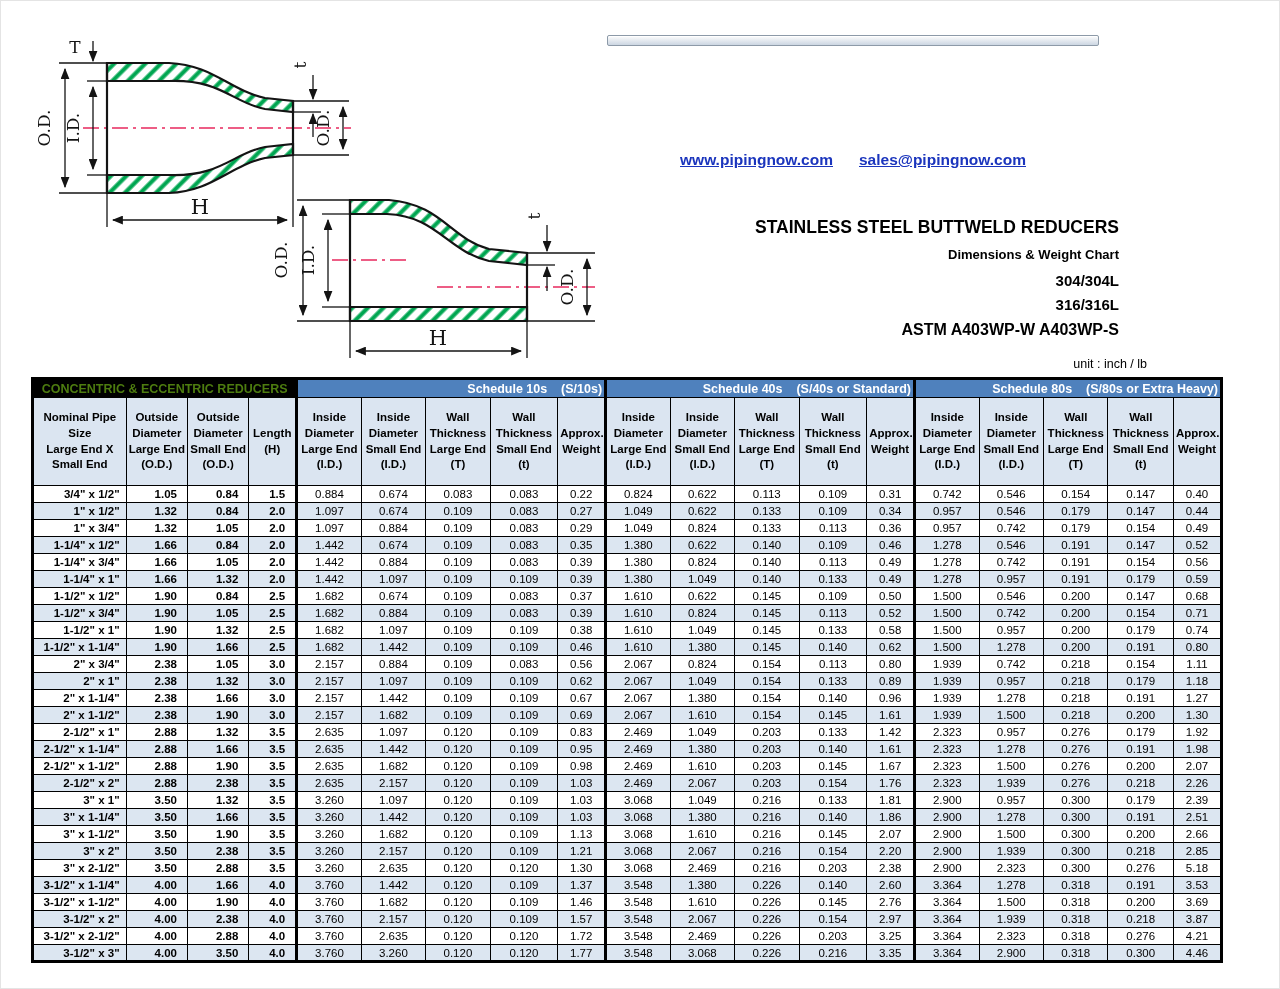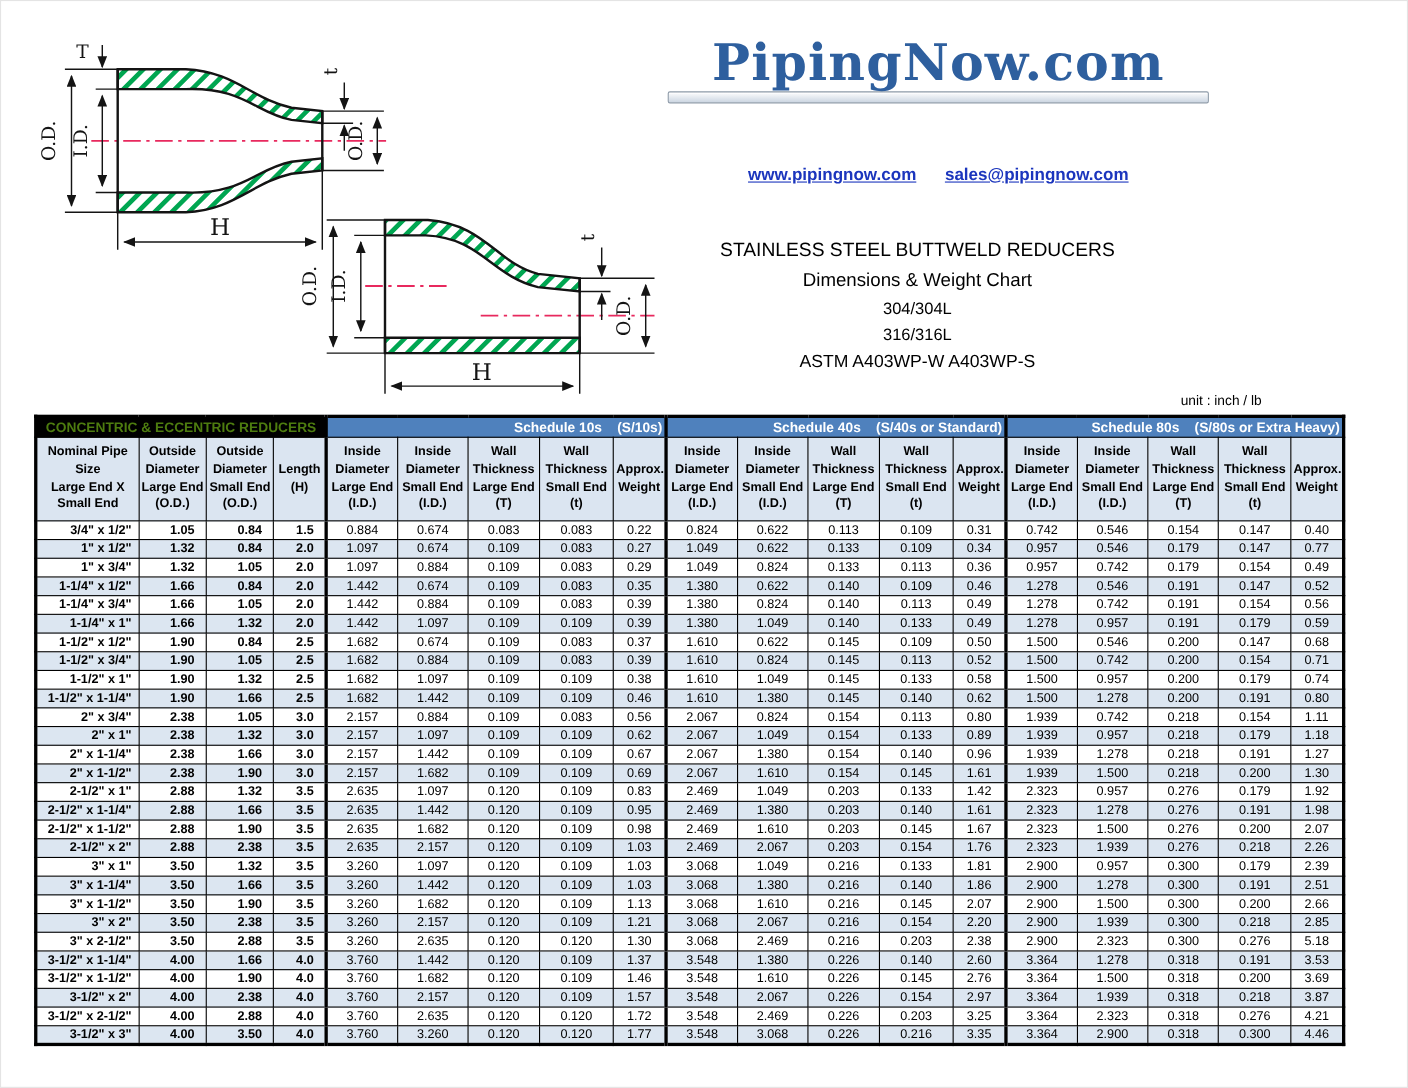--- a/index.html
+++ b/index.html
@@ -8,37 +8,37 @@
 
   
   .logo-block{position:absolute;left:606px;top:32px;width:492px;text-align:center;}
   .logo-text{font-family:"DejaVu Serif",serif;font-weight:bold;font-size:46px;line-height:1.05;
              color:#2e5f9e;letter-spacing:1px;}
   .logo-bar{height:9px;margin-top:2px;border:1px solid #8d9aa8;border-radius:2px;
             background:linear-gradient(#fdfdfd,#ccd6e2);box-shadow:inset 0 1px 0 #fff;}
   .contact{position:absolute;left:606px;top:150px;width:492px;text-align:center;
            font-size:15.5px;font-weight:bold;color:#1b35bd;}
   .contact a{color:#1b35bd;margin:12px 13px;}
-  .heading{position:absolute;left:598px;top:212px;width:470px;text-align:center;font-weight:normal;}
+  .heading{position:absolute;left:648px;top:212px;width:470px;text-align:right;font-weight:bold;}
   .h-line1{font-size:17.5px;line-height:28px;}
-  .h-line2{font-size:17px;line-height:28px;}
+  .h-line2{font-size:13px;line-height:28px;}
   .h-line3,.h-line4{font-size:15px;line-height:24px;}
   .h-line5{font-size:16px;line-height:25px;}
   .unit-note{position:absolute;left:30px;top:356px;width:1192px;text-align:right;
              padding-right:76px;box-sizing:border-box;font-size:12.5px;font-weight:normal;}
 
   
   #dim-table{position:absolute;left:30px;top:376px;width:1192px;border-collapse:collapse;
              table-layout:fixed;border:3px solid #000;}
   #dim-table th,#dim-table td{border:1px solid #000;padding:0 2px;box-sizing:border-box;}
   #dim-table .corner{background:#000;color:#4d7c0f;font-size:12.5px;font-weight:bold;text-align:center;}
   #dim-table .ghead{background:#4f81bd;color:#fff;font-size:12.5px;font-weight:bold;
                     text-align:right;white-space:pre;}
   #dim-table .sub{background:#dbe5f1;font-size:11.5px;font-weight:bold;text-align:center;
-                  white-space:pre-line;line-height:1.35;height:76px;vertical-align:middle;}
+                  white-space:pre-line;line-height:1.35;height:88px;vertical-align:middle;}
   #dim-table tbody tr{height:17px;}
   #dim-table tbody tr:nth-child(even){background:#dce6f1;}
   #dim-table td{font-size:11.5px;text-align:center;}
   #dim-table td.c-size{font-weight:bold;text-align:right;padding-right:6px;}
   #dim-table td.c-base{font-weight:bold;text-align:right;padding-right:10px;}
   #dim-table .thick-l{border-left:3px solid #000;}
 
   
   .diagrams{position:absolute;left:16px;top:12px;}
   .outline{fill:url(#hatch);stroke:#141414;stroke-width:2.2;}
@@ -129,21 +129,20 @@
       <text class="dlabel" x="556" y="274" text-anchor="middle" transform="rotate(-90 556 274)">O.D.</text>
 
       <line class="dim" x1="333" y1="308" x2="333" y2="345"></line>
       <line class="dim" x1="510" y1="308" x2="510" y2="345"></line>
       <line class="dim" x1="339" y1="338" x2="504" y2="338" marker-start="url(#arw)" marker-end="url(#arw)"></line>
       <text class="dlabel-big" x="421" y="332" text-anchor="middle">H</text>
     </g>
   </svg>
 
   <div class="logo-block">
-    <div class="logo-text">PipingNow.com</div>
     <div class="logo-bar"></div>
   </div>
 
   <div class="contact"><a href="#">www.pipingnow.com</a><a href="#">sales@pipingnow.com</a></div>
 
   <div class="heading">
     <div class="h-line1">STAINLESS STEEL BUTTWELD REDUCERS</div>
     <div class="h-line2">Dimensions &amp; Weight Chart</div>
     <div class="h-line3">304/304L</div>
     <div class="h-line4">316/316L</div>
@@ -286,21 +285,21 @@
           <td class="c-val">0.27</td>
           <td class="c-val thick-l">1.049</td>
           <td class="c-val">0.622</td>
           <td class="c-val">0.133</td>
           <td class="c-val">0.109</td>
           <td class="c-val">0.34</td>
           <td class="c-val thick-l">0.957</td>
           <td class="c-val">0.546</td>
           <td class="c-val">0.179</td>
           <td class="c-val">0.147</td>
-          <td class="c-val">0.77</td>
+          <td class="c-val">0.44</td>
         </tr>
         <tr>
           <td class="c-size">1" x 3/4"</td>
           <td class="c-base">1.32</td>
           <td class="c-base">1.05</td>
           <td class="c-base">2.0</td>
           <td class="c-val thick-l">1.097</td>
           <td class="c-val">0.884</td>
           <td class="c-val">0.109</td>
           <td class="c-val">0.083</td>

